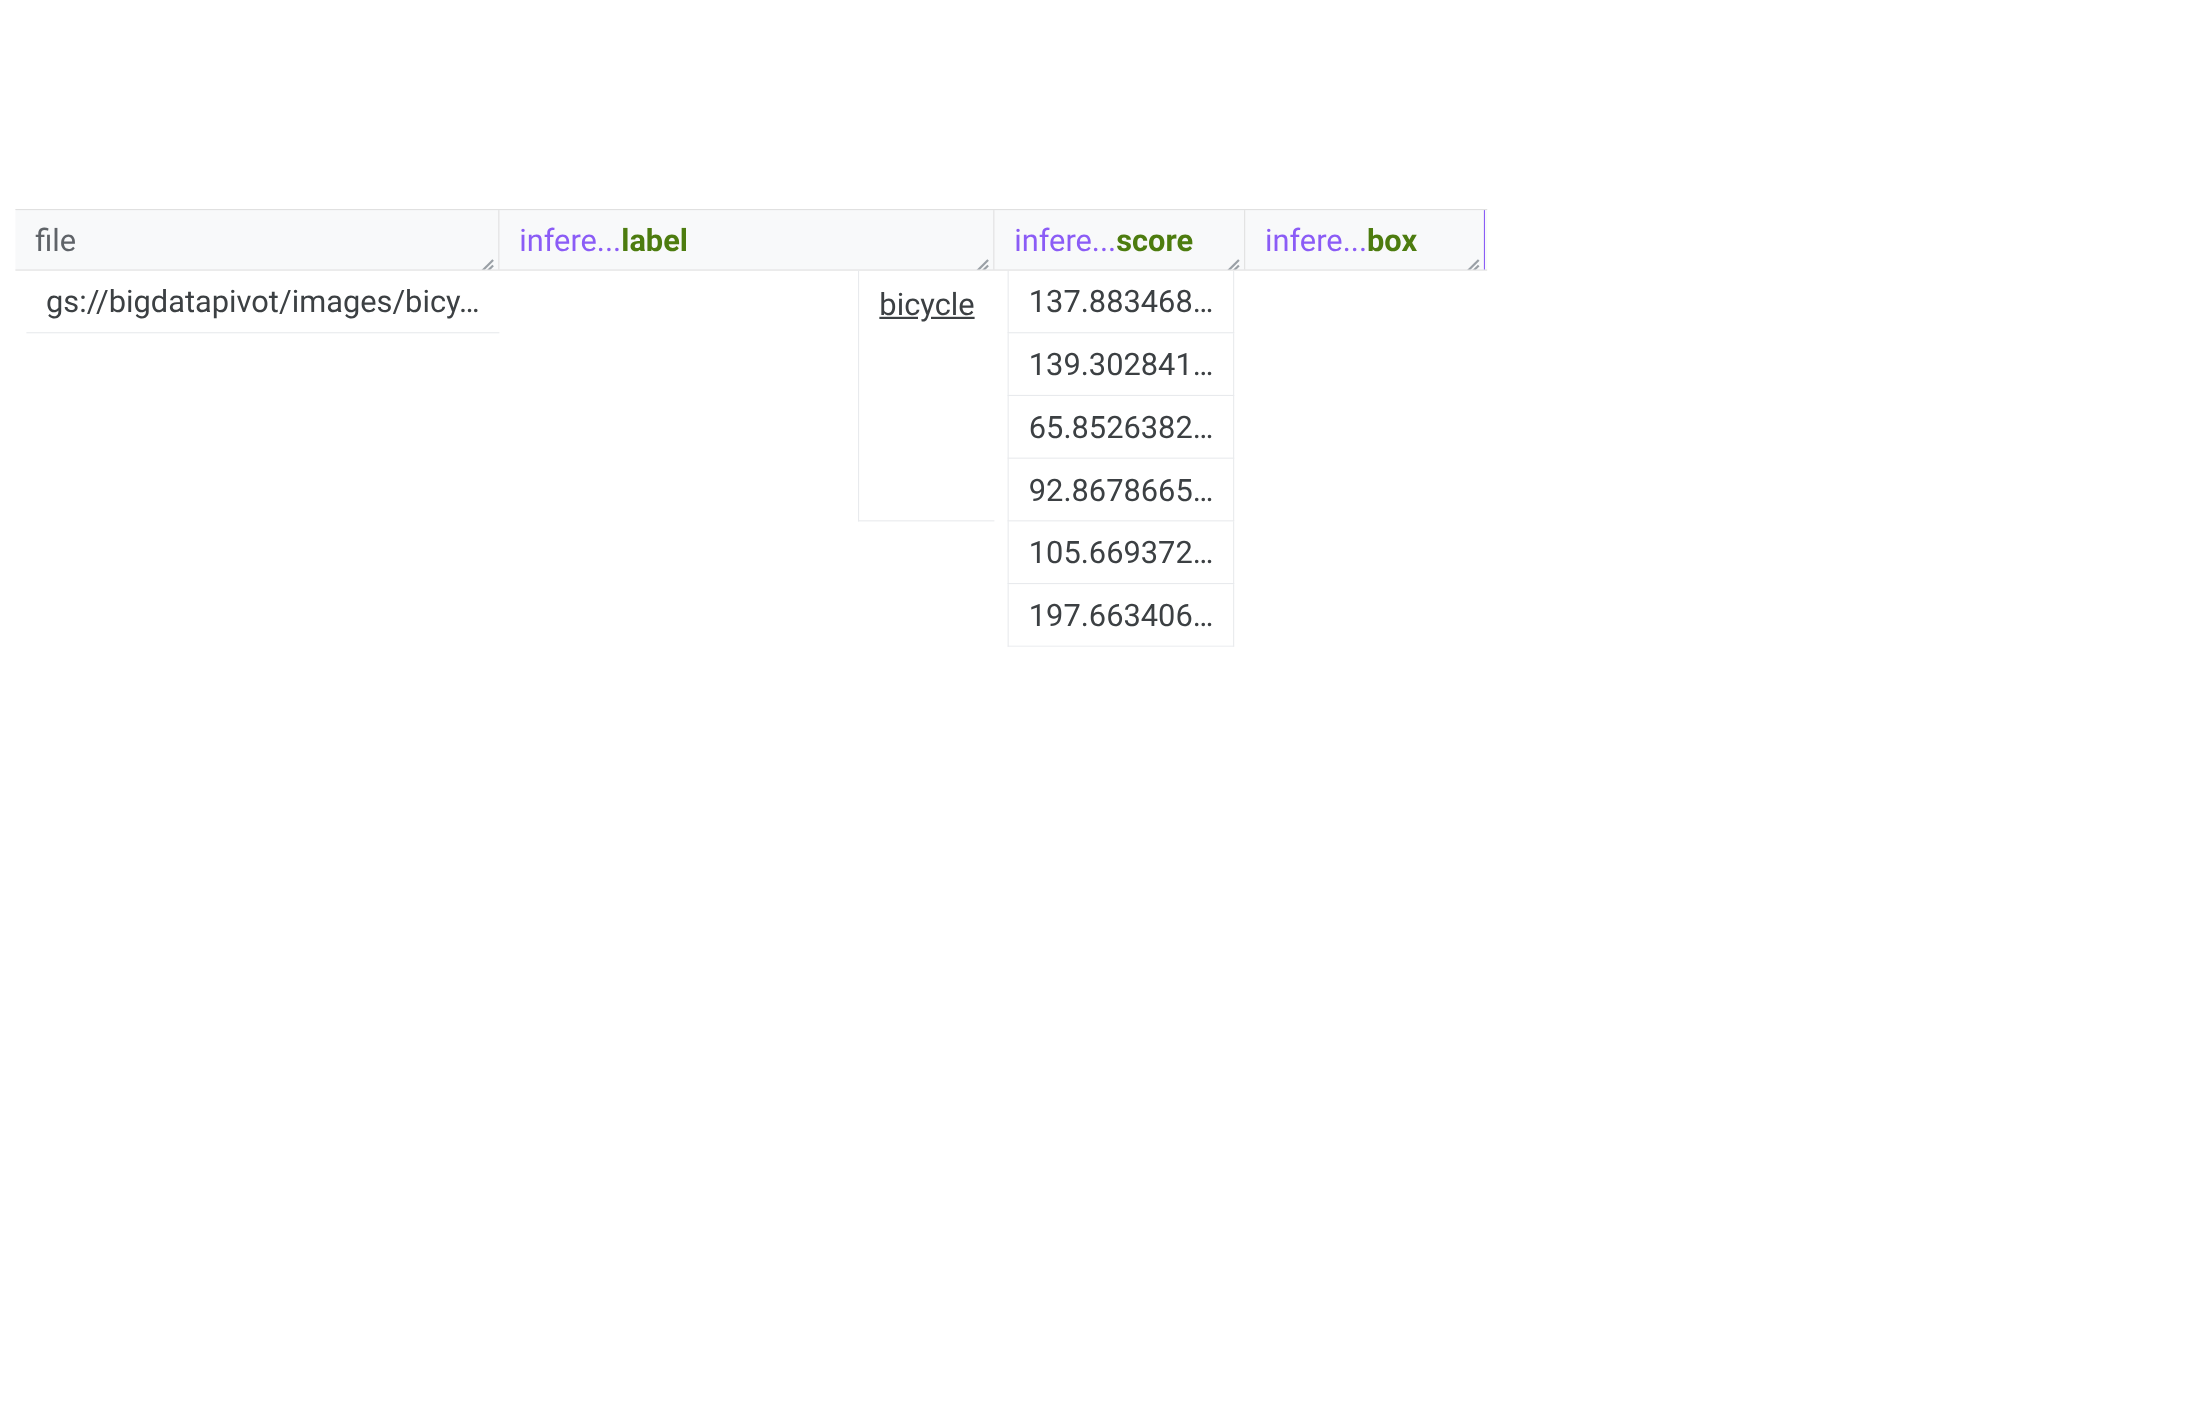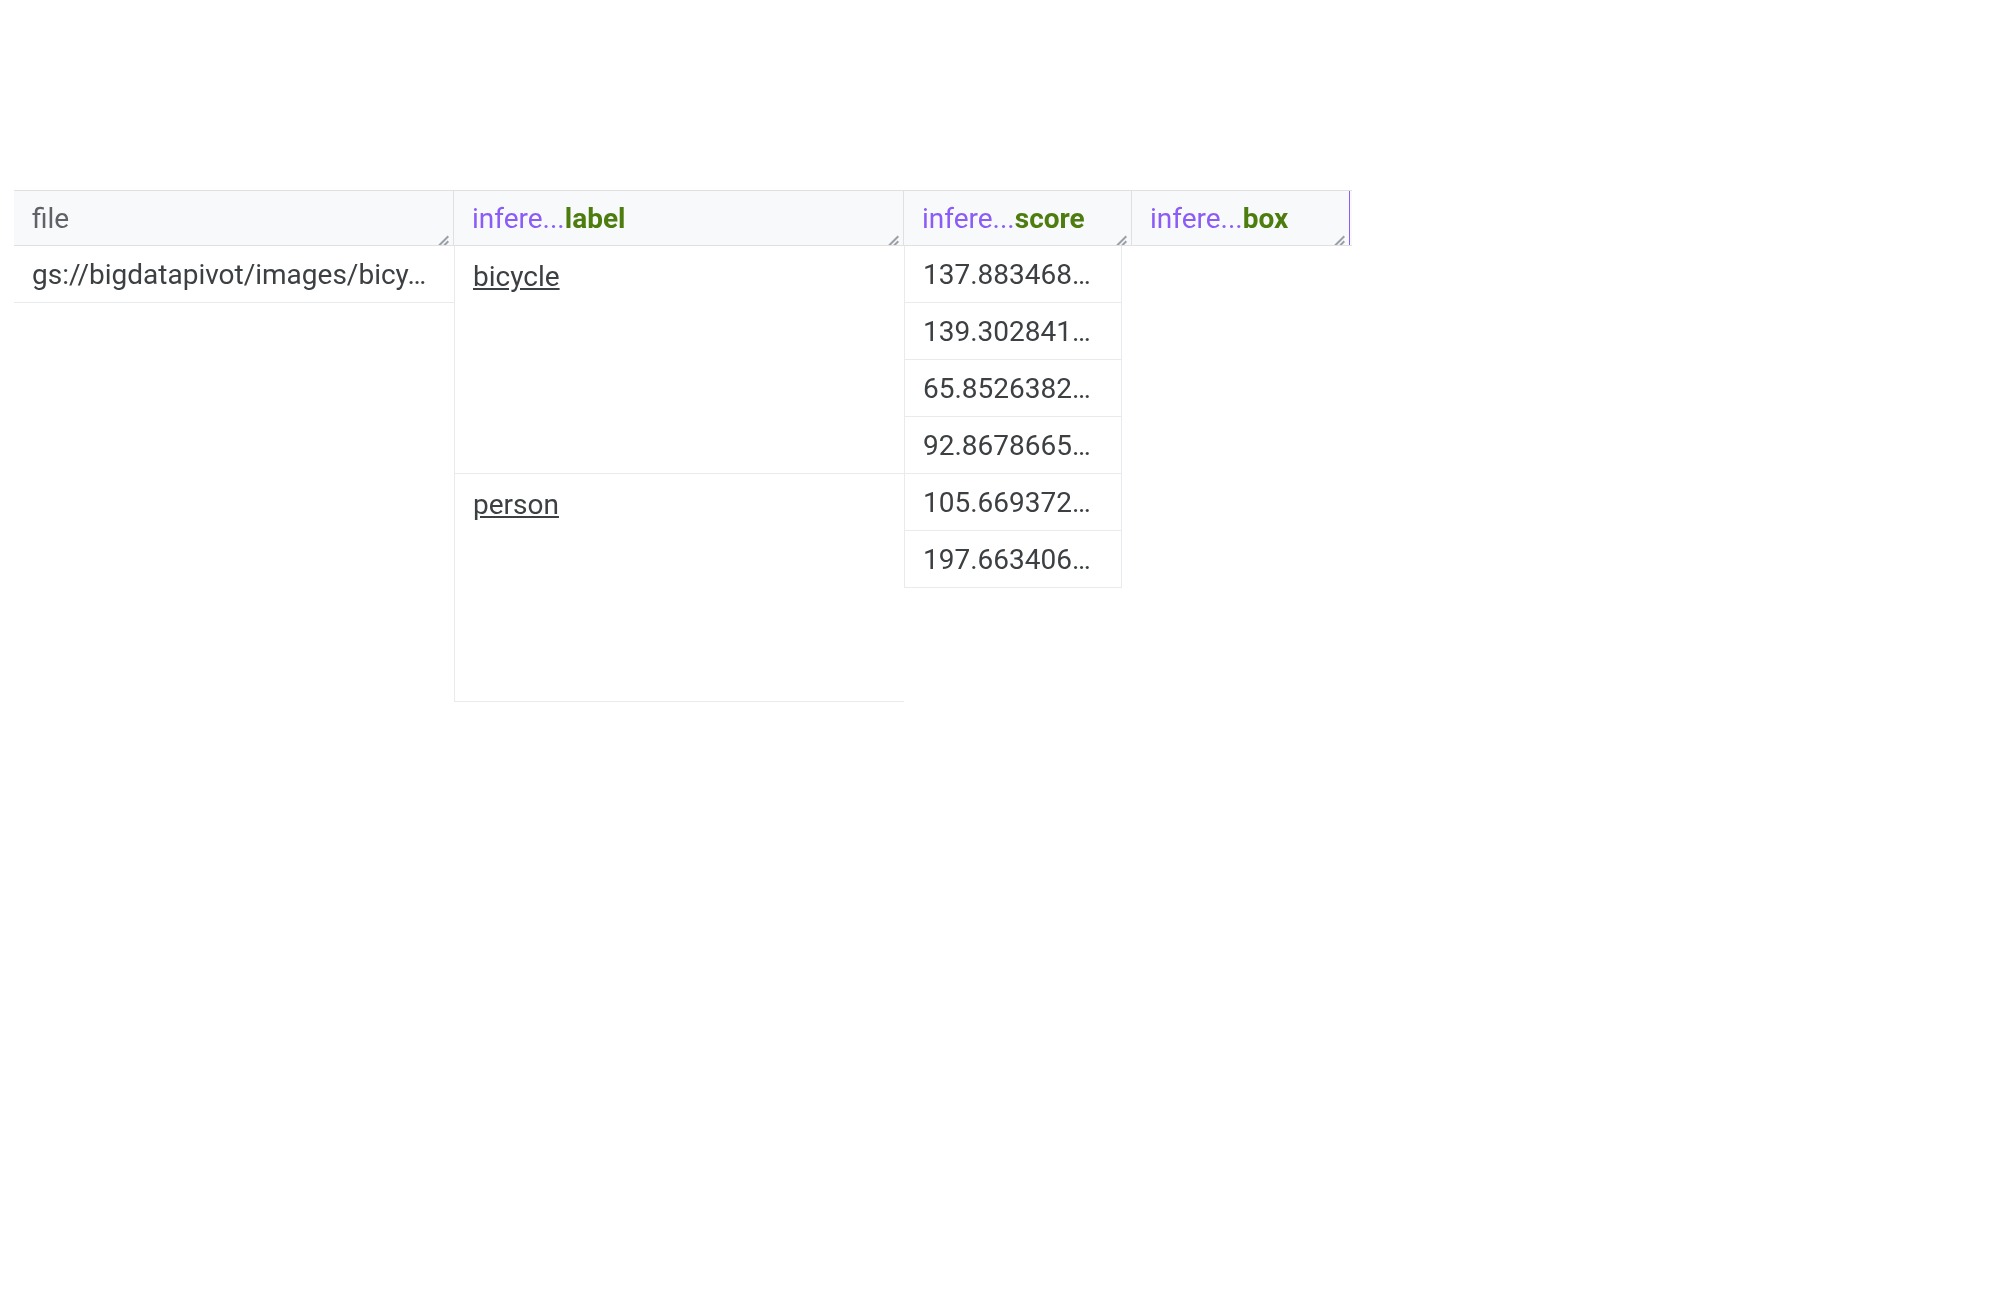--- a/index.html
+++ b/index.html
@@ -54,20 +54,21 @@
 
     .col-file  { width: 440px; }
     .col-label { width: 450px; }
     .col-score { width: 228px; }
     .col-box   { width: 218px; }
 
     .tbody { display: flex; }
     .tcol {
       display: flex;
       flex-direction: column;
+      align-items: flex-end;
     }
     .cell {
       display: flex;
       align-items: center;
       height: 57px;
       padding: 0 18px;
       font-size: 28px;
       color: #3c4043;
       border-bottom: 1px solid #e8eaed;
       white-space: nowrap;
@@ -107,21 +108,20 @@
   </div>
 
   <div class="tbody">
 
     <div class="tcol file-col col-file">
       <div class="cell">gs://bigdatapivot/images/bicy…</div>
     </div>
 
     <div class="tcol label-col col-label">
       <div class="cell grow-4">bicycle</div>
-      <div class="cell grow-4">person</div>
     </div>
 
 
     <div class="tcol box-col col-box">
       <div class="cell">137.883468…</div>
       <div class="cell">139.302841…</div>
       <div class="cell">65.8526382…</div>
       <div class="cell">92.8678665…</div>
       <div class="cell">105.669372…</div>
       <div class="cell">197.663406…</div>

